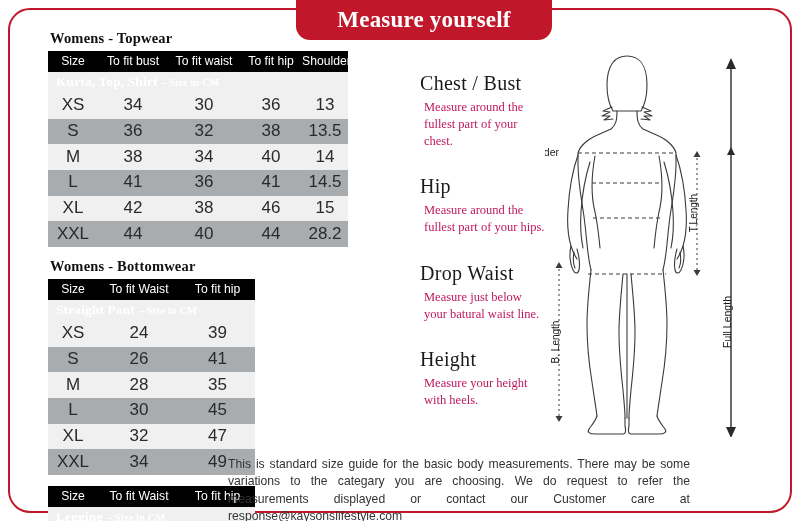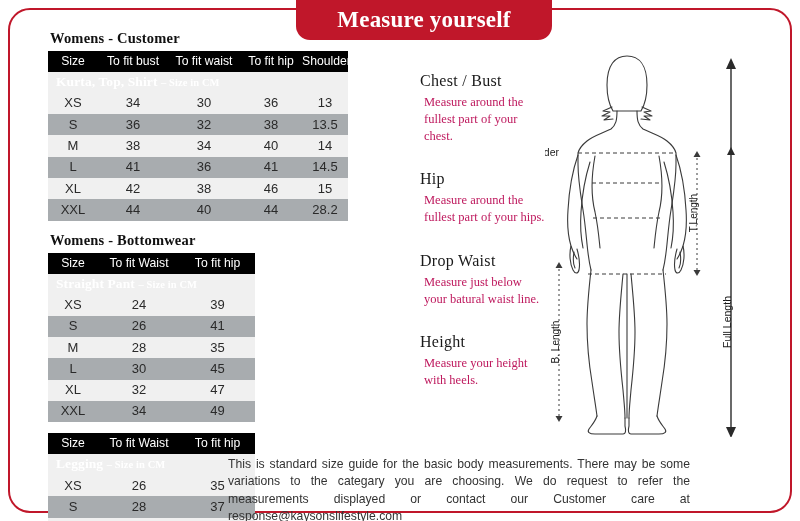--- a/index.html
+++ b/index.html
@@ -76,40 +76,40 @@
   table.size thead.cols th{
     background:#000000;
     color:#ffffff;
     font-weight:normal;
     font-size:12.2px;
     padding:3px 0 4px;
     text-align:center;
   }
   table.size tbody td{
     text-align:center;
-    font-size:13px;
+    font-size:17px;
     color:#2a2a2a;
     padding:3.5px 0;
     line-height:1.1;
   }
   table.size tbody tr:nth-child(odd) td{background:#f0f0f0;}
   table.size tbody tr:nth-child(even) td{background:#a8acaf;}
 
   
   .instr{
     position:absolute;
     left:420px;top:72px;
     width:130px;
   }
   .instr .blk{margin-bottom:26px;}
   .instr h3{
     margin:0 0 3px 0;
     font-family:"Liberation Serif", serif;
     font-weight:normal;
-    font-size:16px;
+    font-size:20px;
     color:#1a1a1a;
     letter-spacing:.3px;
   }
   .instr p{
     margin:4px;
     font-family:"Liberation Serif", serif;
     font-size:12.5px;
     line-height:1.34;
     color:#be185d;
   }
@@ -137,21 +137,21 @@
 <body>
 
 <div class="page"></div>
 
 <div class="banner">
   <span>Measure yourself</span>
 </div>
 
 <div class="left-col">
 
-  <div class="sec-head">Womens - Customer</div>
+  <div class="sec-head">Womens - Topwear</div>
   <table class="size wide">
     <tbody>
       <tr class="cap-row">
         <td colspan="5">
           <span>Kurta, Top, Shirt</span>
           <span class="sub">– Size in CM</span>
         </td>
       </tr>
     </tbody>
     <thead class="cols">

